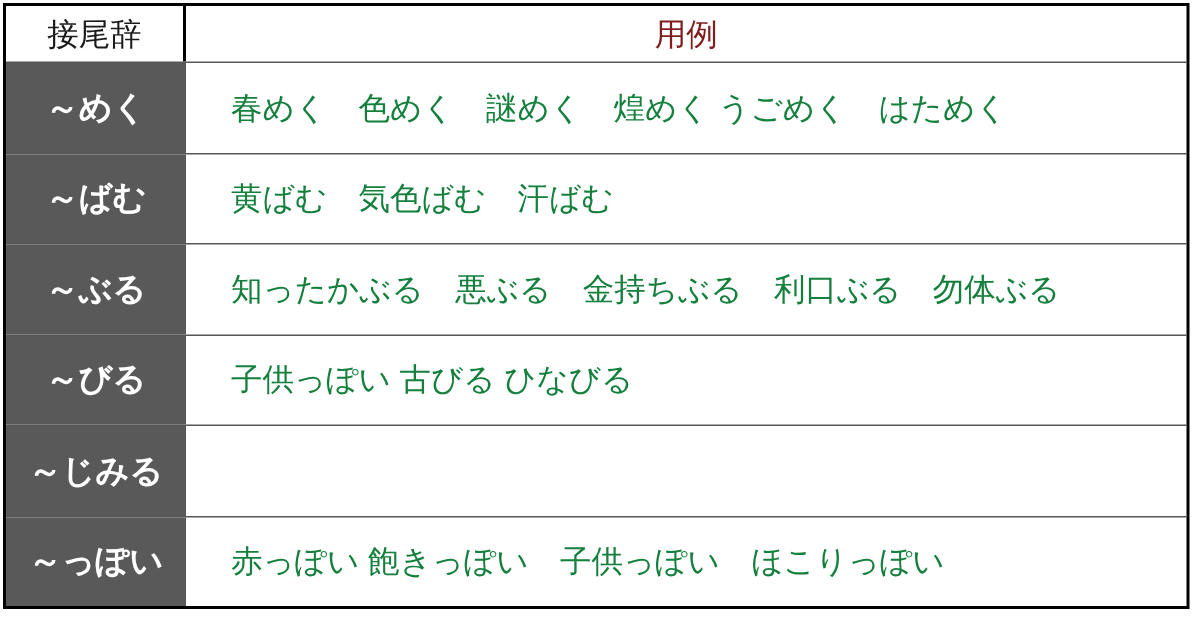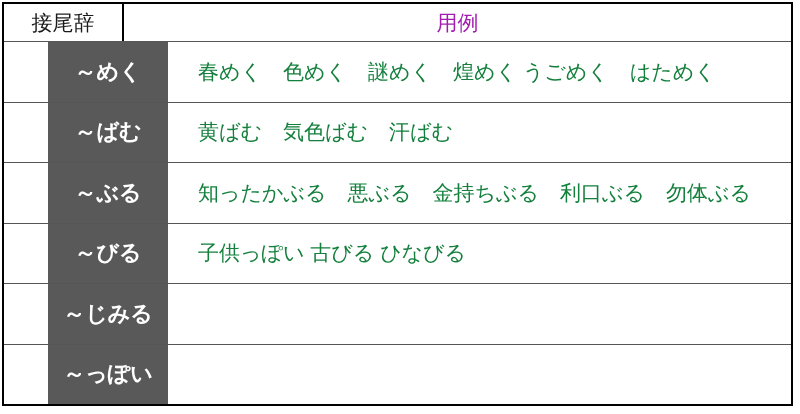--- a/index.html
+++ b/index.html
@@ -24,21 +24,20 @@
     flex-direction: row;
     align-items: stretch;
   }
   .trow.header-row {
     height: 37px;
     flex: 0 0 auto;
   }
   .trow.data-row {
     flex: 1 1 0;
     border-top: 1.5px solid #565656;
-    padding-left: 44px;
   }
   .cell {
     display: flex;
     align-items: center;
   }
   .suffix-col {
     width: 120px;
     flex: 0 0 120px;
     justify-content: center;
   }
@@ -48,21 +47,21 @@
   }
   .header-row .suffix-col {
     border-right: 2px solid #000000;
     font-size: 21px;
     color: #1a1a1a;
   }
   .header-row .example-col {
     justify-content: center;
     padding-left: 0;
     font-size: 21px;
-    color: #a21caf;
+    color: #7f1d1d;
   }
   .data-row .suffix-col {
     background: #595959;
     color: #ffffff;
     font-size: 22px;
     font-weight: 600;
   }
   .data-row .example-col {
     font-size: 21px;
     color: #15803d;
@@ -98,15 +97,16 @@
     <div class="cell suffix-col">～びる</div>
     <div class="cell example-col">子供っぽい 古びる ひなびる</div>
   </div>
 
   <div class="trow data-row">
     <div class="cell suffix-col">～じみる</div>
   </div>
 
   <div class="trow data-row">
     <div class="cell suffix-col">～っぽい</div>
+    <div class="cell example-col">赤っぽい 飽きっぽい　子供っぽい　ほこりっぽい</div>
   </div>
 
 </div>
 
 </body></html>

